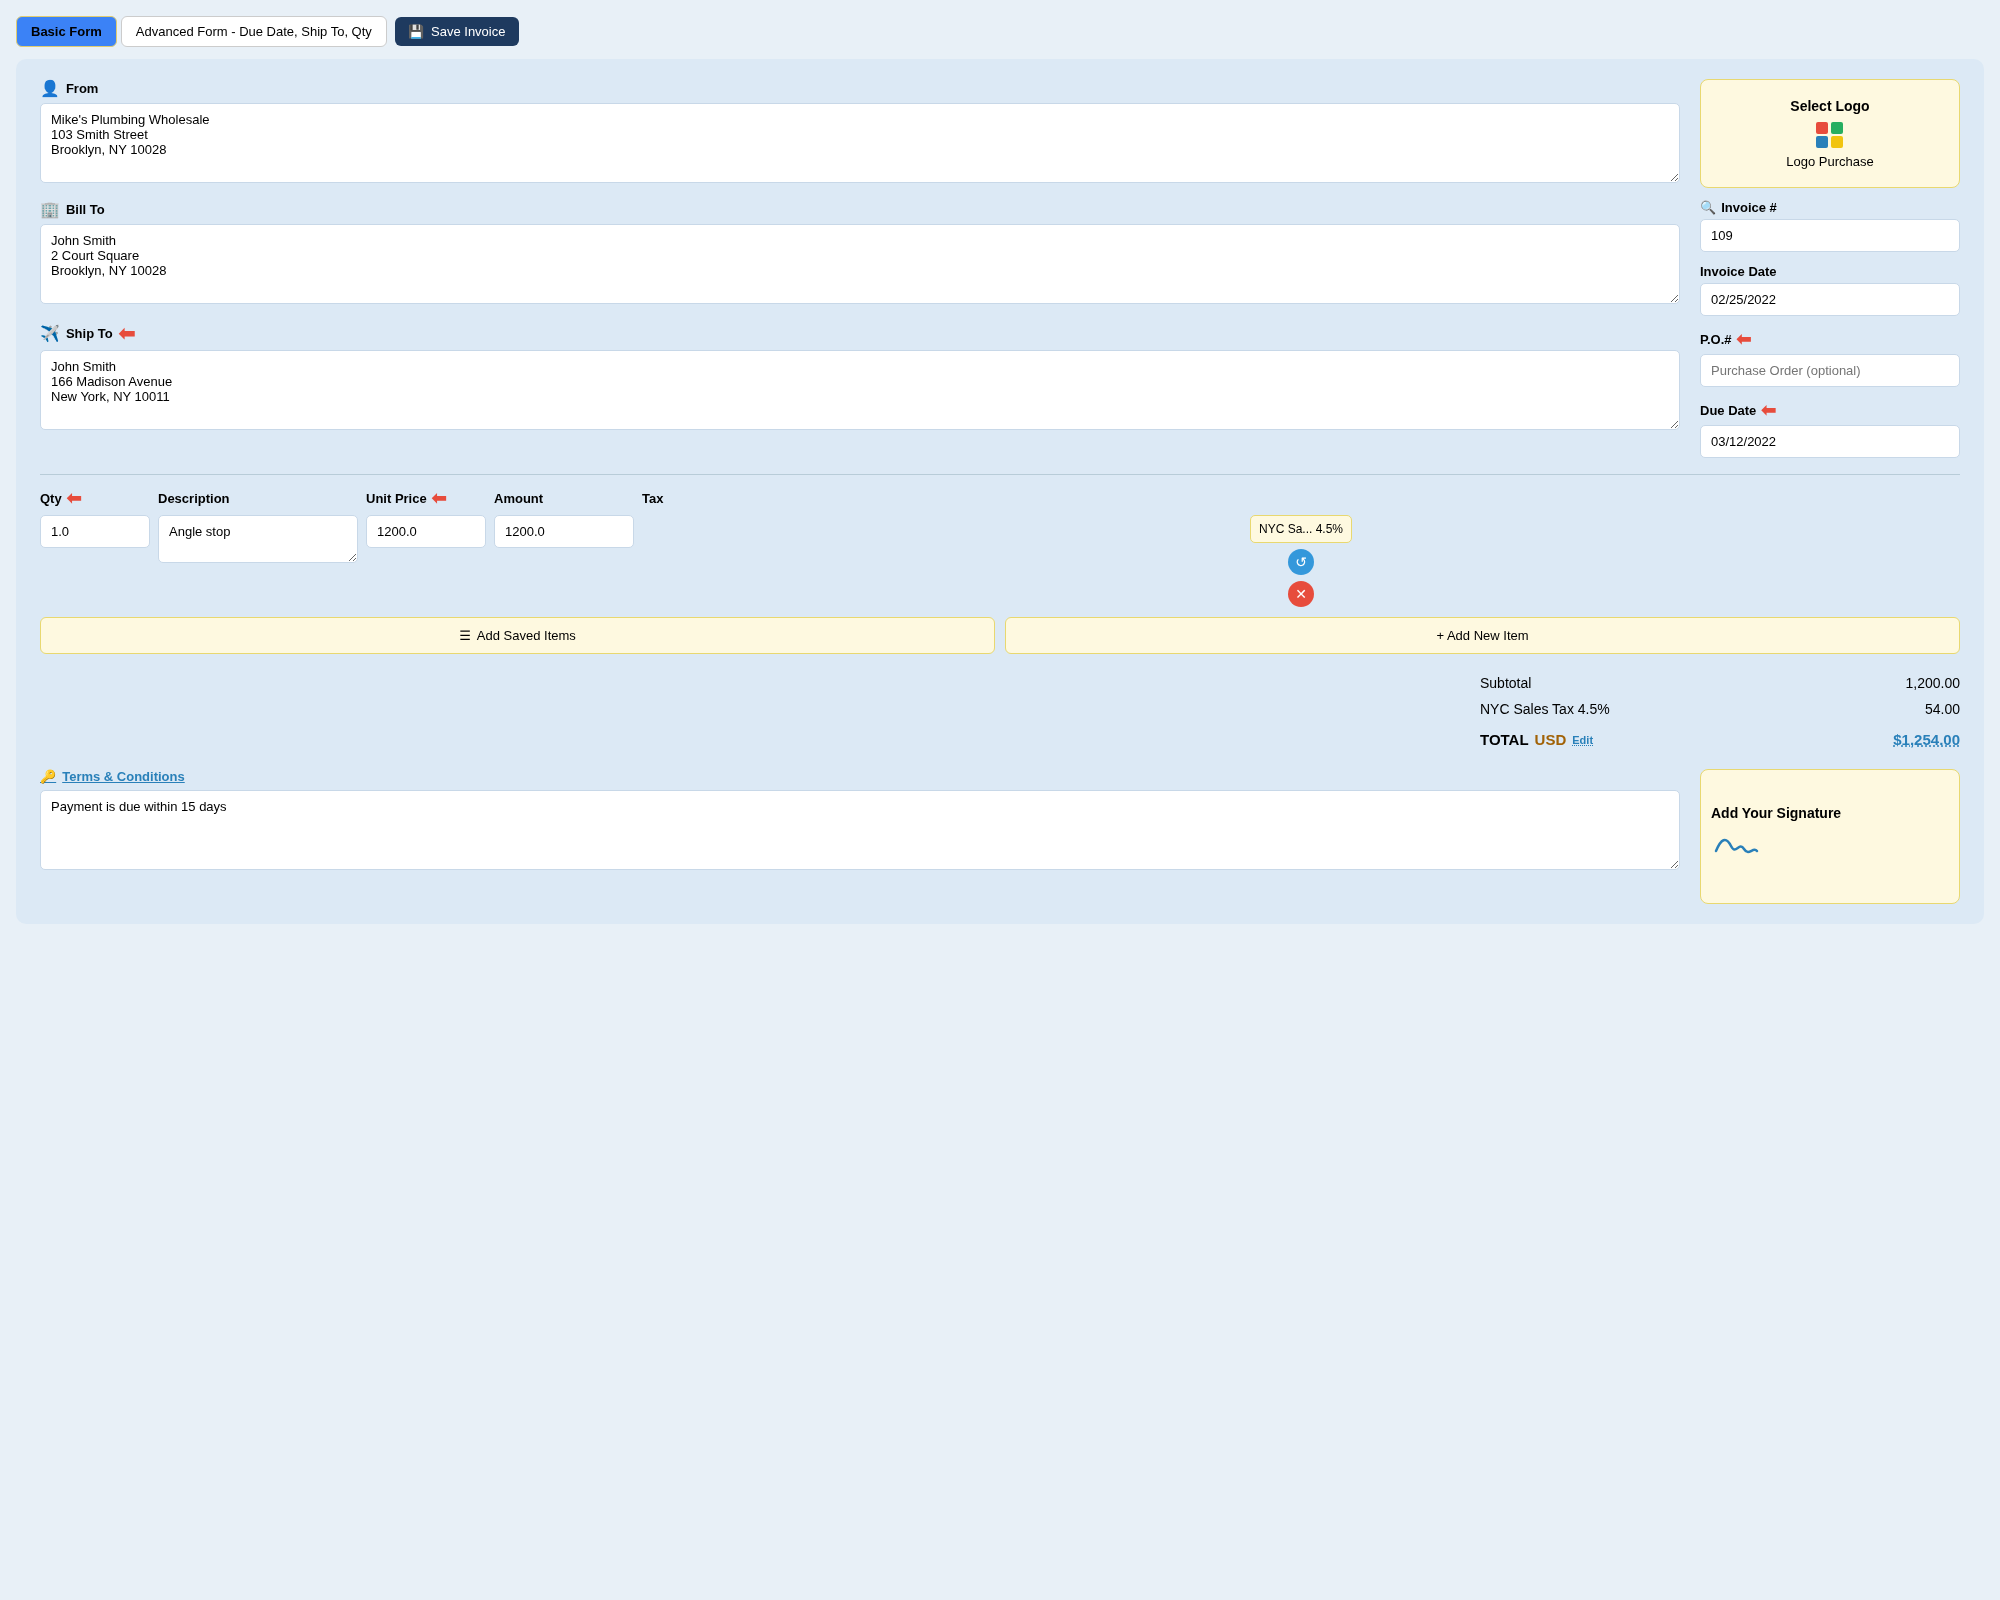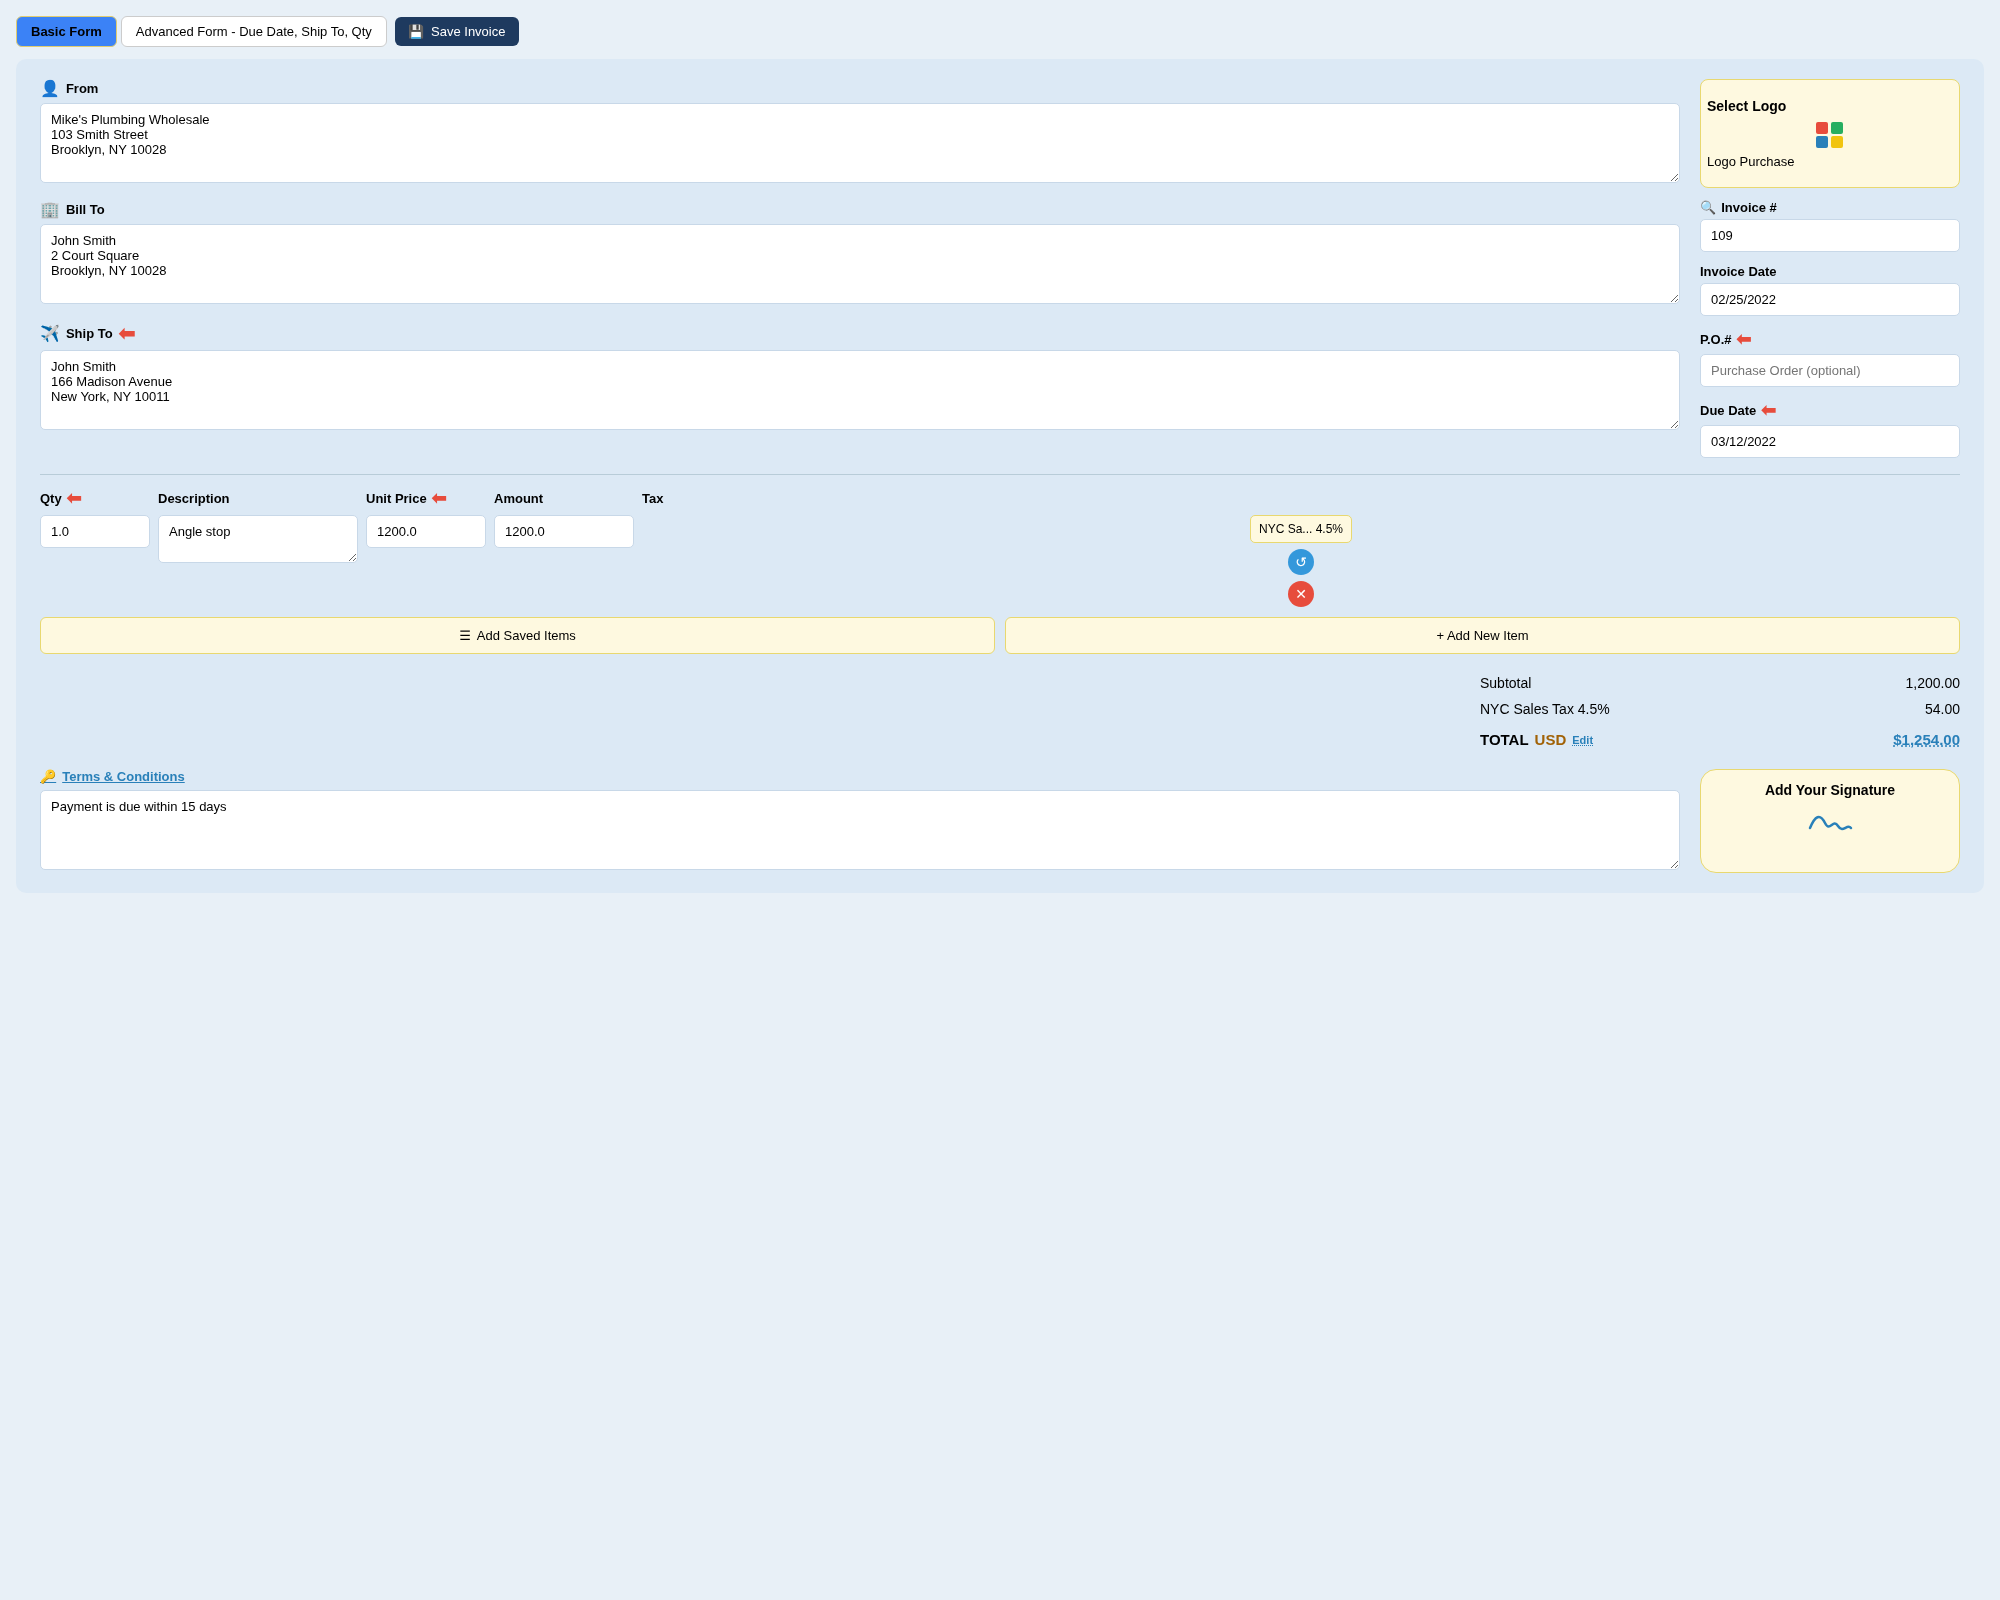--- a/index.html
+++ b/index.html
@@ -80,22 +80,22 @@
     textarea {
       resize: both;
       min-height: 80px;
     }
 
     
     .logo-box {
       background: #fef9e0;
       border: 1px solid #e8d870;
       border-radius: 8px;
-      padding: 18px 6px;
-      text-align: left;
+      padding: 18px 20px;
+      text-align: center;
       cursor: pointer;
     }
     .logo-box .logo-title {
       font-weight: 600;
       font-size: 14px;
       margin-bottom: 8px;
     }
     .logo-grid {
       display: grid;
       grid-template-columns: 1fr 1fr;
@@ -263,23 +263,23 @@
       display: flex;
       align-items: center;
       gap: 6px;
       margin-bottom: 6px;
     }
 
     
     .sig-box {
       background: #fef9e0;
       border: 1px solid #e8d870;
-      border-radius: 16px;
-      padding: 12px 10px;
-      text-align: center;
+      border-radius: 8px;
+      padding: 35px 10px;
+      text-align: left;
     }
     .sig-title {
       font-weight: 600;
       font-size: 14px;
       margin-bottom: 10px;
     }
     .sig-icon {
       font-size: 30px;
       color: #2980b9;
     }

